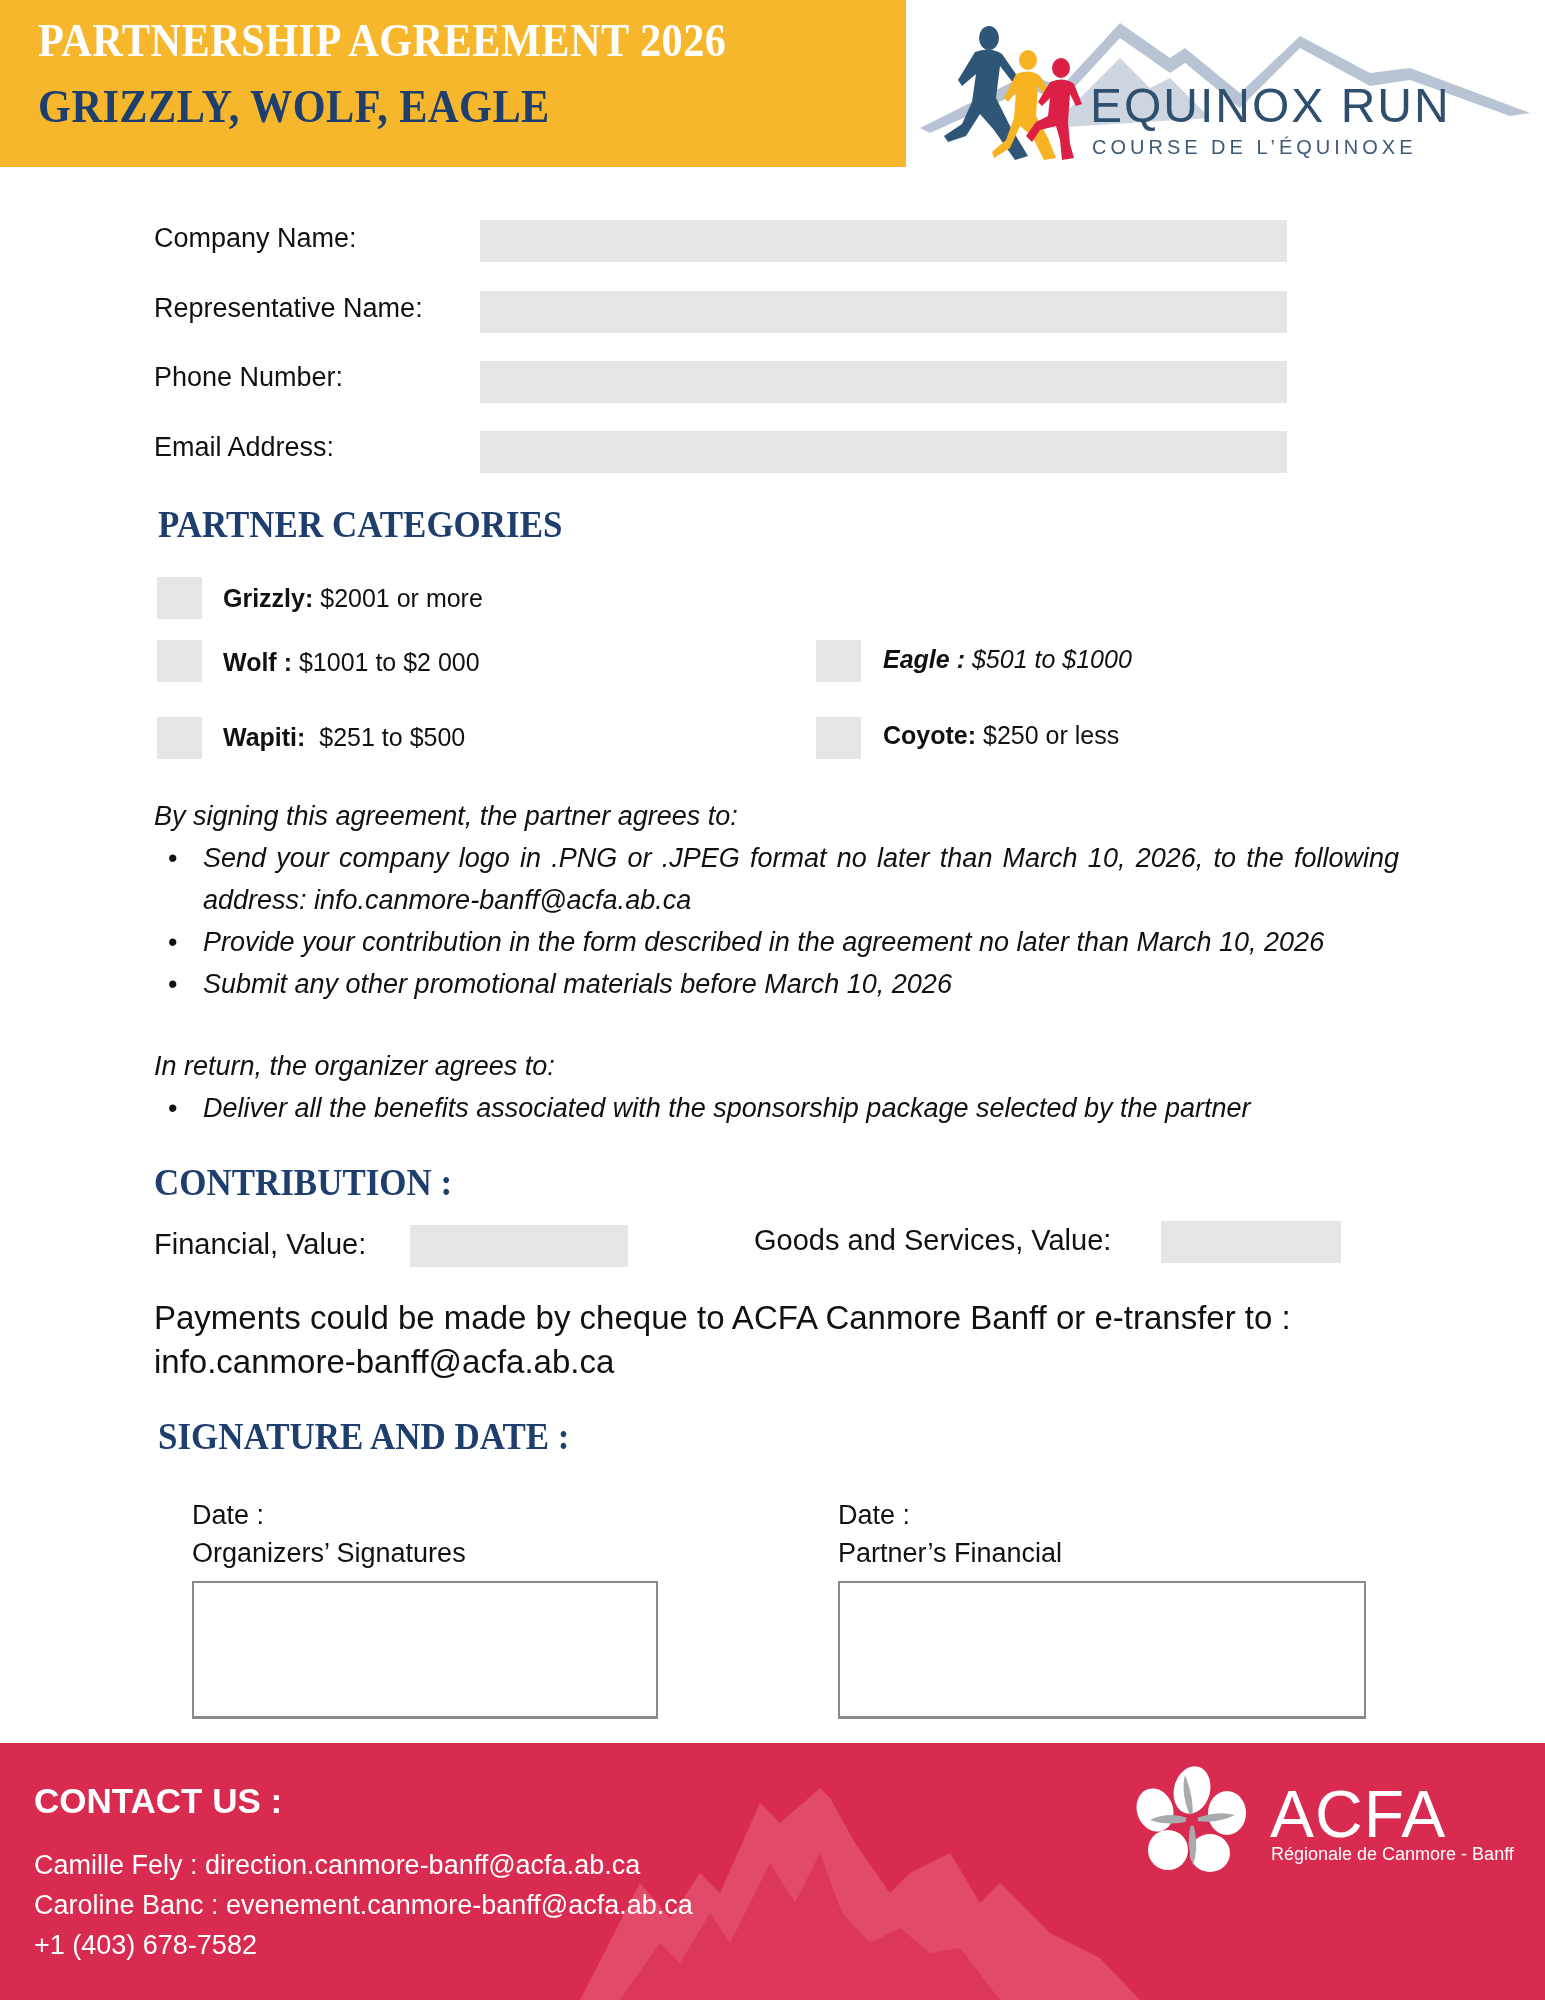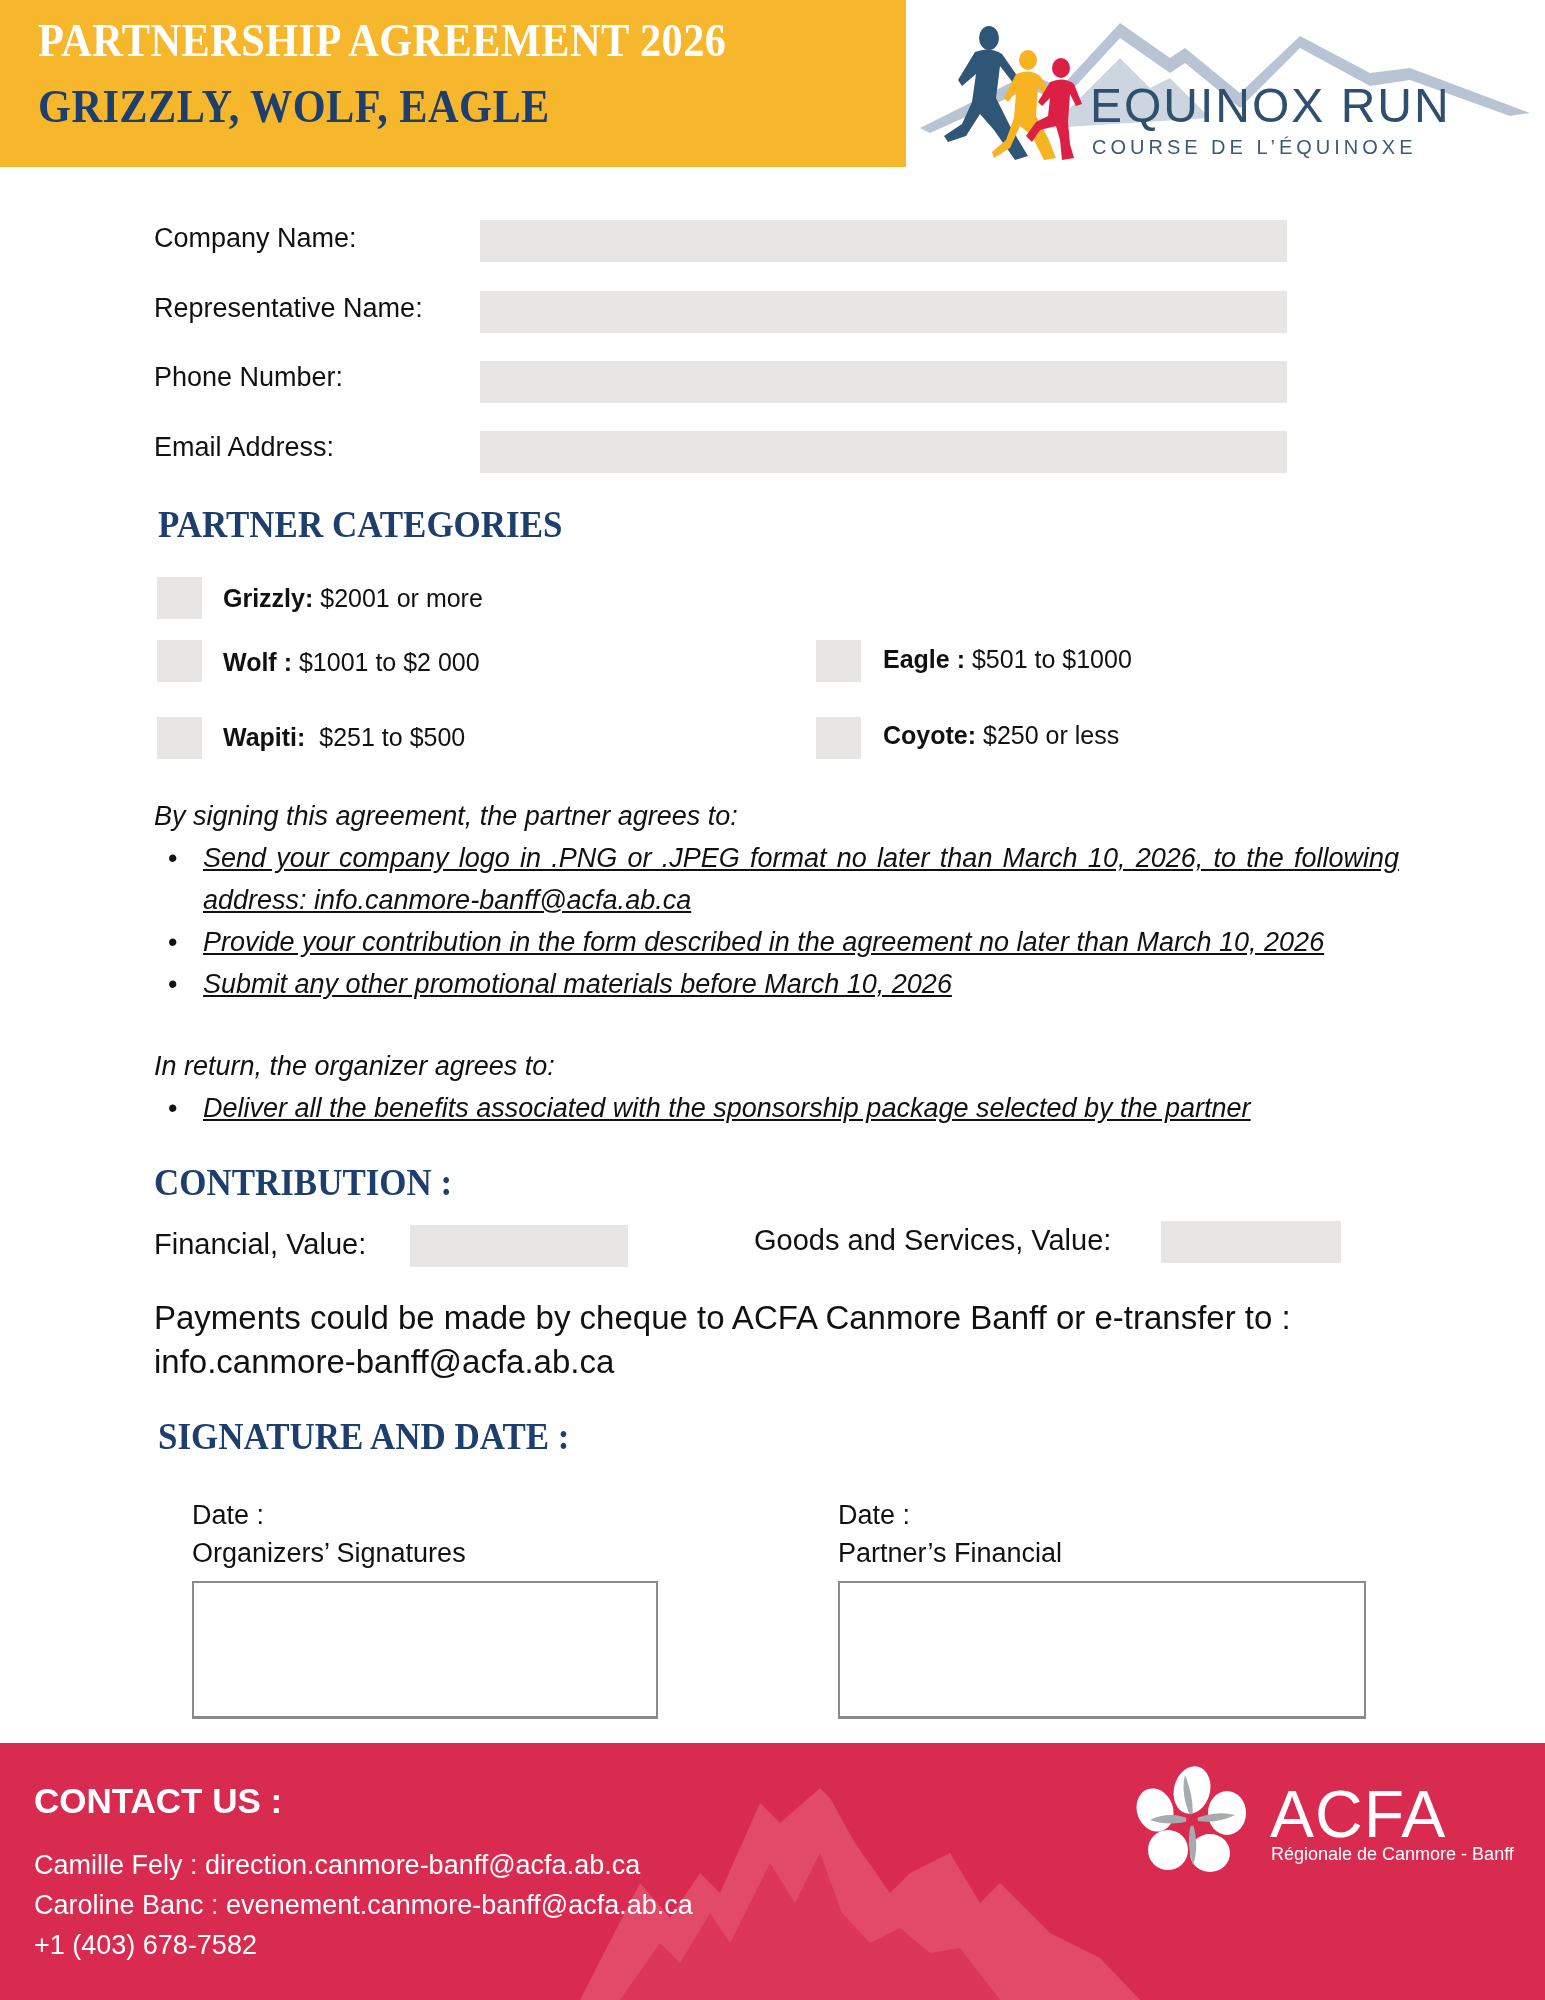--- a/index.html
+++ b/index.html
@@ -28,21 +28,21 @@
 
     
     .cb { width: 45px; height: 42px; background: #e8e6e4; cursor: pointer; }
     .cat-text { font-size: 25px; color: #111; white-space: nowrap; }
     .cat-text b { font-weight: bold; }
 
     
     .agree { font-style: italic; font-size: 27px; color: #111; line-height: 42px; }
     .agree-lead { left: 154px; }
     .bullets { left: 154px; width: 1245px; }
-    .bullet-row { position: relative; padding-left: 49px; text-align: justify; text-decoration: underline; }
+    .bullet-row { position: relative; padding-left: 49px; text-align: justify; }
     .bullet-row::before { content: "•"; position: absolute; left: 14px; top: 0; font-style: normal; }
 
     .contrib-label { font-size: 29px; color: #111; white-space: nowrap; }
     .small-box { height: 42px; background: #e8e6e4; border: none; padding: 0; }
 
     .payment { left: 154px; top: 1296px; font-size: 33px; line-height: 44px; color: #111; width: 1250px; }
 
     .sig-label { font-size: 27px; color: #111; line-height: 38px; white-space: nowrap; text-align: right; }
     .sig-box { background: #fff; border: 2px solid #8a8a8a; border-bottom-width: 3px; }
 
@@ -95,21 +95,21 @@
 
 <div class="abs section-h" style="left:158px; top:502px;">PARTNER CATEGORIES</div>
 
 <div class="abs cb" style="left:157px; top:577px;"></div>
 <div class="abs cat-text" style="left:223px; top:584px;"><b>Grizzly:</b><span> $2001 or more</span></div>
 
 <div class="abs cb" style="left:157px; top:640px;"></div>
 <div class="abs cat-text" style="left:223px; top:648px;"><b>Wolf :</b><span> $1001 to $2 000</span></div>
 
 <div class="abs cb" style="left:816px; top:640px;"></div>
-<div class="abs cat-text" style="left:883px; top:645px;"><b>Eagle :</b><span> $501 to $1000</span></div>
+<div class="abs cat-text" style="left:883px; top:645px;font-style:italic;"><b>Eagle :</b><span> $501 to $1000</span></div>
 
 <div class="abs cb" style="left:157px; top:717px;"></div>
 <div class="abs cat-text" style="left:223px; top:723px;"><b>Wapiti:</b><span style="white-space:pre;">  $251 to $500</span></div>
 
 <div class="abs cb" style="left:816px; top:717px;"></div>
 <div class="abs cat-text" style="left:883px; top:721px;"><b>Coyote:</b><span> $250 or less</span></div>
 
 <div class="abs agree agree-lead" style="top:795px;">By signing this agreement, the partner agrees to:</div>
 <div class="abs agree bullets" style="top:837px;">
   <div class="bullet-row">Send your company logo in .PNG or .JPEG format no later than March 10, 2026, to the following address: info.canmore-banff@acfa.ab.ca</div>

